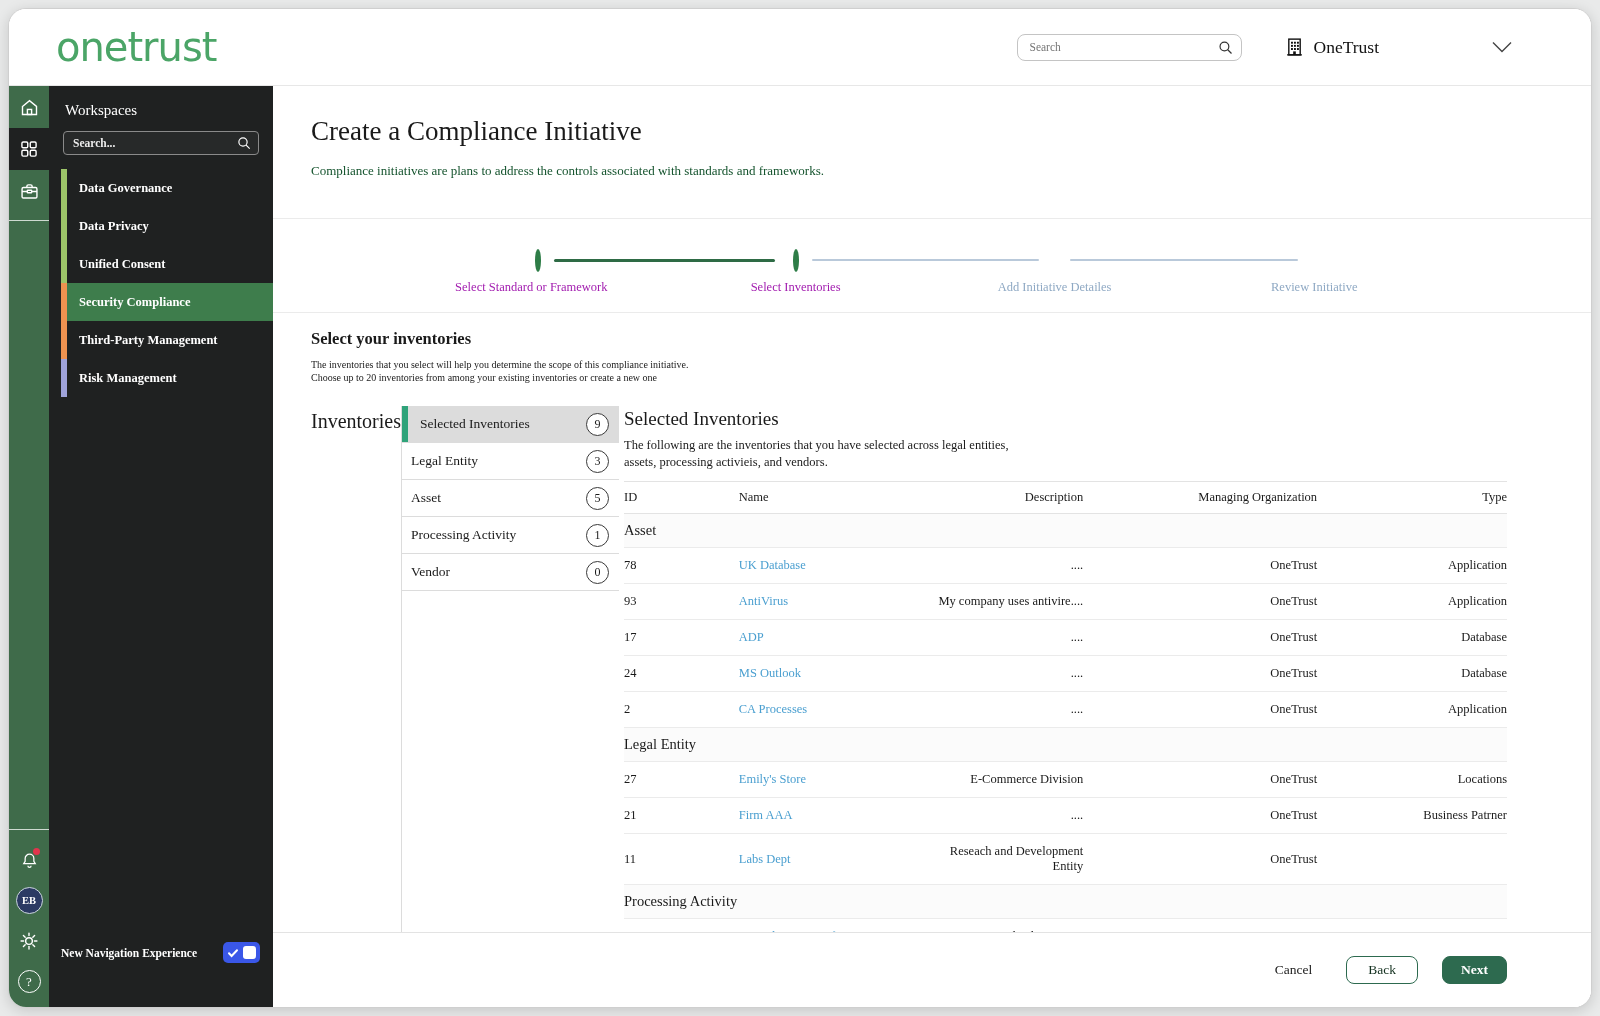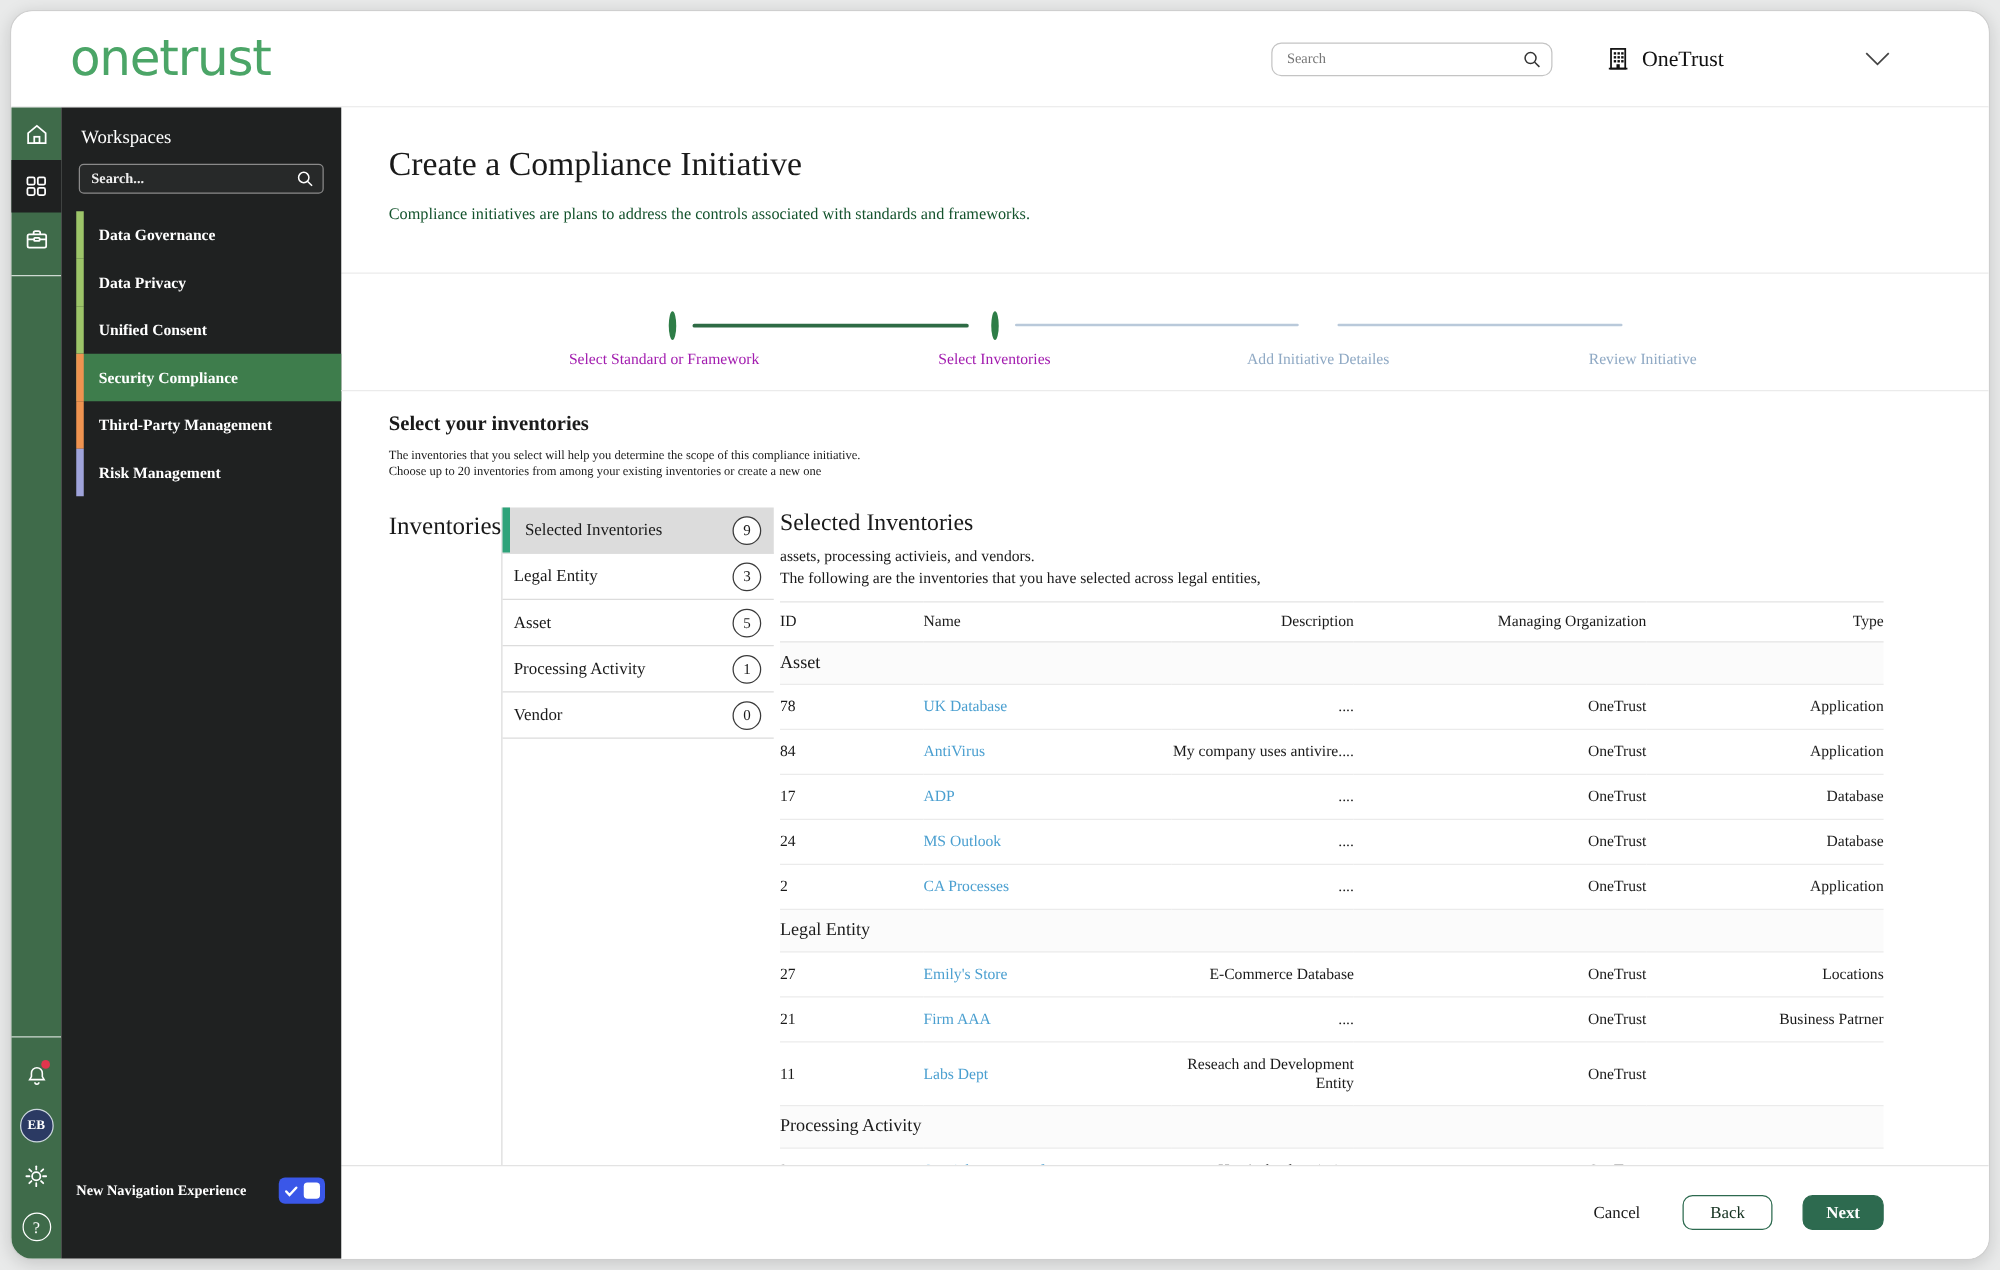--- a/index.html
+++ b/index.html
@@ -323,22 +323,22 @@
               </div>
               <div class="inv-item">
                 <span>Vendor</span>
                 <span class="badge">0</span>
               </div>
             </div>
           </div>
 
           <div class="right-col">
             <div class="sel-title">Selected Inventories</div>
+            <div class="sel-desc">The following are the inventories that you have selected across legal entities,</div>
             <div class="sel-desc">assets, processing activieis, and vendors.</div>
-            <div class="sel-desc">The following are the inventories that you have selected across legal entities,</div>
 
             <table class="inv">
               <colgroup>
                 <col style="width:13%">
                   <col style="width:22.5%">
                   <col style="width:16.5%">
                   <col style="width:26.5%">
                   <col style="width:21.5%">
               </colgroup>
               <thead>
@@ -355,21 +355,21 @@
                   <td class="l" colspan="5">Asset</td>
                 </tr>
                 <tr>
                   <td class="l">78</td>
                   <td class="l link">UK Database</td>
                   <td class="c">....</td>
                   <td class="c">OneTrust</td>
                   <td class="c">Application</td>
                 </tr>
                 <tr>
-                  <td class="l">84</td>
+                  <td class="l">93</td>
                   <td class="l link">AntiVirus</td>
                   <td class="c">My company uses antivire....</td>
                   <td class="c">OneTrust</td>
                   <td class="c">Application</td>
                 </tr>
                 <tr>
                   <td class="l">17</td>
                   <td class="l link">ADP</td>
                   <td class="c">....</td>
                   <td class="c">OneTrust</td>
@@ -389,21 +389,21 @@
                   <td class="c">OneTrust</td>
                   <td class="c">Application</td>
                 </tr>
 
                 <tr class="grp">
                   <td class="l" colspan="5">Legal Entity</td>
                 </tr>
                 <tr>
                   <td class="l">27</td>
                   <td class="l link">Emily's Store</td>
-                  <td class="c">E-Commerce Database</td>
+                  <td class="c">E-Commerce Division</td>
                   <td class="c">OneTrust</td>
                   <td class="c">Locations</td>
                 </tr>
                 <tr>
                   <td class="l">21</td>
                   <td class="l link">Firm AAA</td>
                   <td class="c">....</td>
                   <td class="c">OneTrust</td>
                   <td class="c">Business Patrner</td>
                 </tr>

